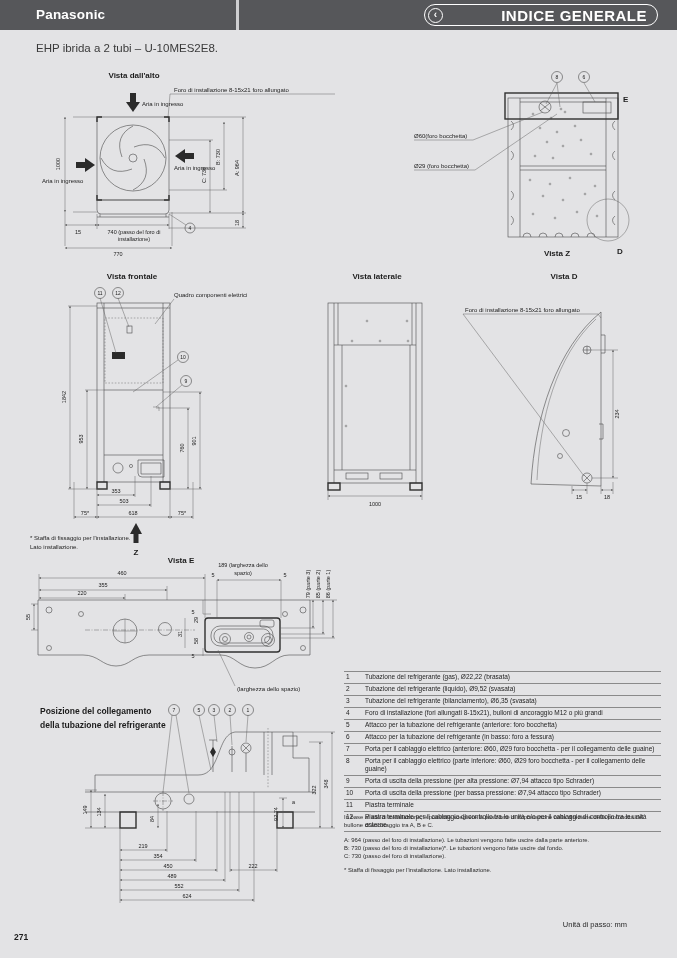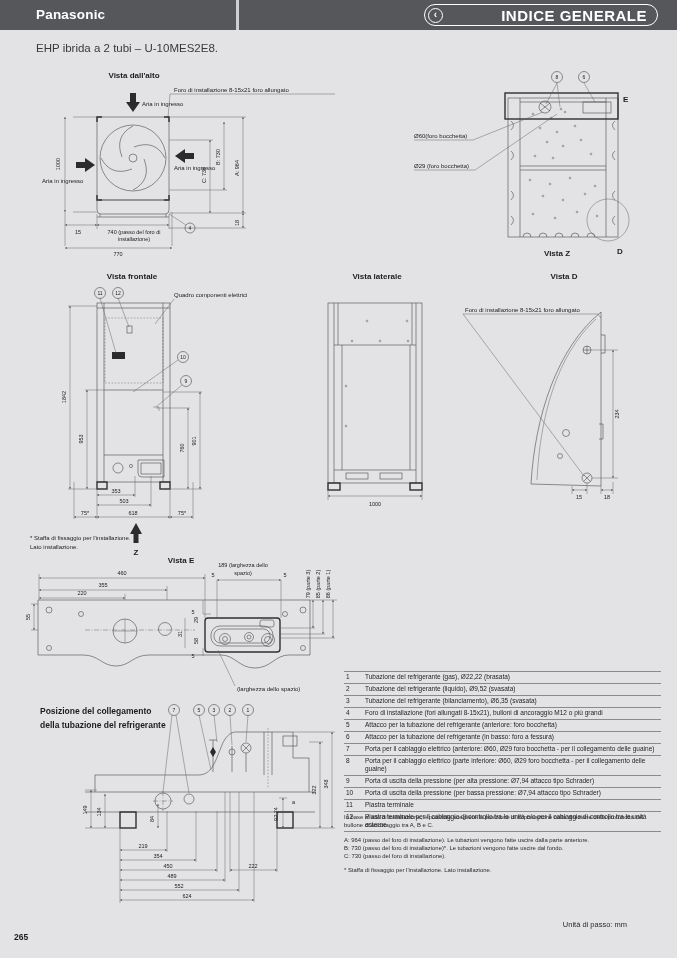--- a/index.html
+++ b/index.html
@@ -491,15 +491,15 @@
 
   <div class="notes">
     <p>In base al sito di installazione, è possibile scegliere la posizione di impostazione nella direzione della profondità del bullone di ancoraggio tra A, B e C.</p>
     <p class="abc">A: 964 (passo del foro di installazione). Le tubazioni vengono fatte uscire dalla parte anteriore.</p>
     <p class="abc">B: 730 (passo del foro di installazione)*. Le tubazioni vengono fatte uscire dal fondo.</p>
     <p class="abc" style="margin-bottom:6px">C: 730 (passo del foro di installazione).</p>
     <p>* Staffa di fissaggio per l'installazione. Lato installazione.</p>
   </div>
 
   <div class="units">Unità di passo: mm</div>
-  <div class="pagenum">265</div>
+  <div class="pagenum">271</div>
 
 </div>
 
 </body></html>

